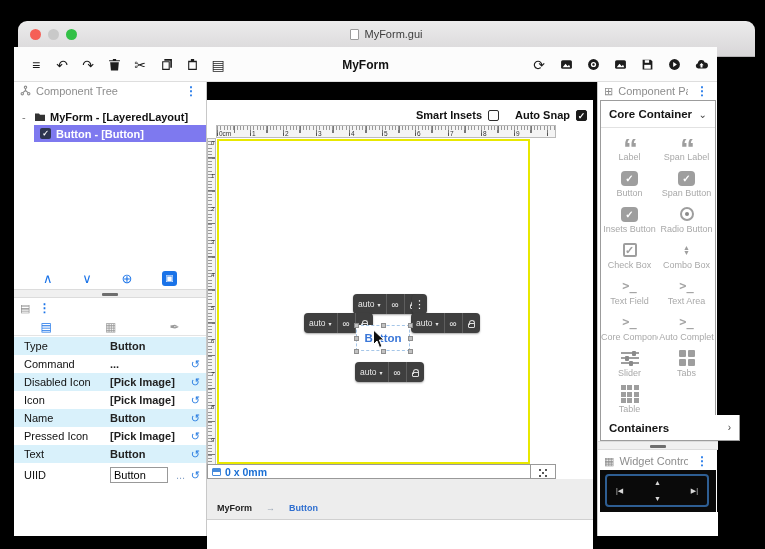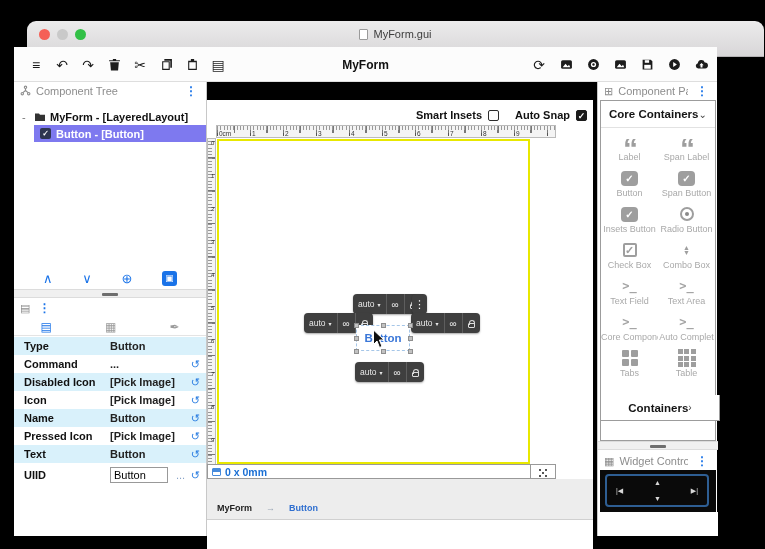--- a/index.html
+++ b/index.html
@@ -1,21 +1,21 @@
 <!DOCTYPE html>
 <html><head>
 <meta charset="utf-8">
 <style>
   * { margin:0; padding:0; box-sizing:border-box; }
   html,body { width:765px; height:549px; background:#000; font-family:"Liberation Sans",sans-serif; overflow:hidden; }
   #stage { position:relative; width:765px; height:549px; background:#000; }
   #window { position:absolute; left:14px; top:21px; width:737px; height:515px; background:#000; border-radius:9px 9px 6px 6px; }
 
   
-  #titlebar { position:absolute; left:13px; top:0; width:737px; height:36px;
+  #titlebar { position:absolute; left:4px; top:0; width:737px; height:36px;
     background:linear-gradient(#ececec,#d8d6d8); border-bottom:1px solid #b4b2b4; border-radius:9px 9px 0 0; }
   .lights { position:absolute; left:12px; top:7.5px; display:flex; gap:7px; }
   .light { width:11px; height:11px; border-radius:50%; }
   #tb-title { position:absolute; left:0; top:0; width:737px; height:26px; display:flex; align-items:center; justify-content:center; gap:5px; font-size:11px; color:#3d3d3d; }
   .docicon { display:inline-block; width:9px; height:11px; background:#fff; border:1px solid #9a9a9a; border-radius:1px; }
 
   
   #toolbar { position:absolute; left:0; top:26px; width:703px; height:35px; background:#fcfcfc; border-bottom:1px solid #dedede; }
   #tb-left { position:absolute; left:14px; top:0; height:35px; display:flex; align-items:center; gap:10px; }
   #tb-right { position:absolute; right:8px; top:0; height:35px; display:flex; align-items:center; gap:11px; }
@@ -51,21 +51,21 @@
   #lsplit { top:207px; }
 
   
   #pi-hdr { position:absolute; top:217px; width:100%; }
   #pi-tabs { position:absolute; top:236px; width:100%; height:18px; display:flex; justify-content:space-around; align-items:center; border-bottom:1px solid #e4e4e4; }
   #pi-tabs .pitab { font-size:12px; color:#9a9a9a; padding:0 10px; }
   #pi-tabs .pitab.active { color:#1a73e8; }
   #pi-rows { position:absolute; top:255px; width:100%; }
   .prow { display:flex; align-items:center; height:18px; padding:0 6px 0 10px; font-size:11px; }
   .prow.shade { background:#d9f1fb; }
-  .prow .plabel { width:86px; font-weight:bold; color:#111; white-space:nowrap; }
+  .prow .plabel { width:86px; font-weight:normal; color:#111; white-space:nowrap; }
   .prow .pvalue { flex:1; color:#222; font-weight:bold; white-space:nowrap; }
   .prow .preset { color:#2a7de1; font-size:11px; width:12px; text-align:right; }
   .prow.inputrow { height:24px; }
   .prow input { width:58px; height:16px; border:1px solid #999; font-size:11px; padding:0 3px; font-family:"Liberation Sans",sans-serif; }
   .prow .pmore { color:#8aa4c8; margin-left:8px; flex:1; }
   #pi-bottomtabs { position:absolute; top:404px; width:100%; height:22px; display:flex; background:#f7f7f7; border-top:1px solid #dcdcdc; }
   #pi-bottomtabs .btab { flex:1; text-align:center; line-height:22px; font-size:10px; color:#8d8d8d; }
   #pi-bottomtabs .btab.active { color:#1a73e8; }
 
   
@@ -114,21 +114,21 @@
   
   #btnwidget { position:absolute; left:140px; top:187px; width:54px; height:26px; background:#fff; border:1px dashed #a5c6e8; display:flex; align-items:center; justify-content:center; font-size:11.5px; font-weight:bold; color:#3a77d8; }
   .handle { position:absolute; width:5px; height:5px; background:#c2c2c2; border:1px solid #8f8f8f; }
   #cursor { position:absolute; left:156px; top:191px; width:13px; height:20px; z-index:9; }
 
   
   #palettebox { position:absolute; left:2px; top:18px; width:116px; height:341px; border:1px solid #9c9c9c; background:#fff; }
   .sectionrow { height:27px; display:flex; align-items:center; justify-content:space-between; padding:0 8px; font-size:11.5px; font-weight:bold; color:#141414; }
   .sectionrow .chev { color:#444; font-size:10px; font-weight:normal; }
   #core-section { border-bottom:1px solid #e2e2e2; }
-  #containers-section { position:absolute; left:2px; top:313px; width:120px; height:26px; border:1px solid #9c9c9c; border-top:none; background:#fff;justify-content:center; }
+  #containers-section { position:absolute; left:2px; top:333px; width:140px; height:26px; border:1px solid #9c9c9c; border-top:none; background:#fff; }
   #palette-grid { position:absolute; left:0; top:27px; width:114px; display:grid; grid-template-columns:57px 57px; }
   .pcell { height:36px; display:flex; flex-direction:column; align-items:center; justify-content:flex-end; padding-bottom:2px; overflow:hidden; }
   .plabel2 { font-size:9px; color:#a9a9a9; white-space:nowrap; max-width:57px; }
   .picon { height:20px; display:flex; align-items:center; justify-content:center; color:#9e9e9e; }
   .pq { font-size:30px; font-weight:bold; color:#9e9e9e; line-height:10px; margin-top:14px; letter-spacing:-2px; }
   .pi-solid { width:17px; height:15px; background:#9e9e9e; border-radius:4px; color:#fff; font-size:10px; font-weight:bold; line-height:15px; text-align:center; }
   .pi-outline { width:14px; height:14px; border:2px solid #9e9e9e; border-radius:2px; color:#9e9e9e; font-size:11px; font-weight:bold; line-height:11px; text-align:center; }
   .pi-radio { width:14px; height:14px; border:2px solid #9e9e9e; border-radius:50%; position:relative; }
   .pi-radio::after { content:""; position:absolute; left:3px; top:3px; width:4px; height:4px; border-radius:50%; background:#8a8a8a; }
   .pi-combo { display:flex; flex-direction:column; align-items:center; font-size:7px; color:#9e9e9e; line-height:5.5px; }
@@ -445,21 +445,21 @@
     </div>
 
     <div id="rightpanel">
       <div class="panelhdr">
         <span class="hicon">⊞</span>
         <span class="ph-label">Component Palet</span>
         <span class="kebab">⋮</span>
       </div>
       <div id="palettebox">
         <div class="sectionrow" id="core-section">
-          <span>Core Containers</span>
+          <span>Core Container</span>
           <span class="chev" id="core-chev">⌄</span>
         </div>
         <div id="palette-grid">
             <div class="pcell">
               <div class="picon">
                 <span class="pq">“</span>
               </div>
               <div class="plabel2">Label</div>
             </div>
             <div class="pcell">
@@ -523,20 +523,30 @@
               <div class="picon">
                 <span class="pi-prompt">&gt;_</span>
               </div>
               <div class="plabel2">Core Compone</div>
             </div>
             <div class="pcell">
               <div class="picon">
                 <span class="pi-prompt">&gt;_</span>
               </div>
               <div class="plabel2">Auto Complet</div>
+            </div>
+            <div class="pcell">
+              <div class="picon">
+                <span class="pi-sliders">
+                  <i></i>
+                  <i></i>
+                  <i></i>
+                </span>
+              </div>
+              <div class="plabel2">Slider</div>
             </div>
             <div class="pcell">
               <div class="picon">
                 <span class="pi-grid4">
                   <i></i>
                   <i></i>
                   <i></i>
                   <i></i>
                 </span>
               </div>

